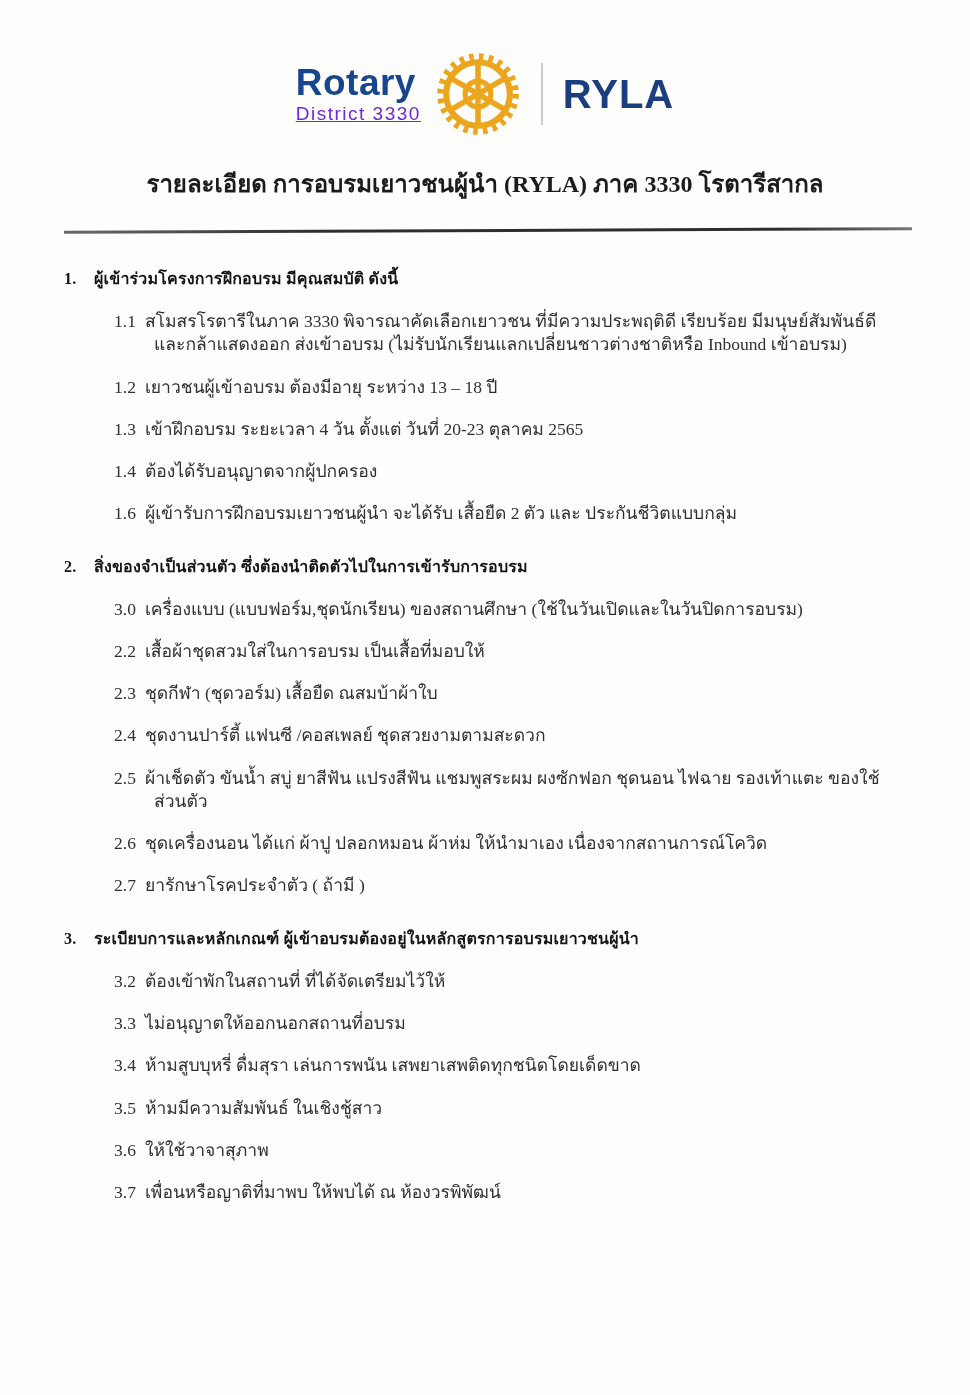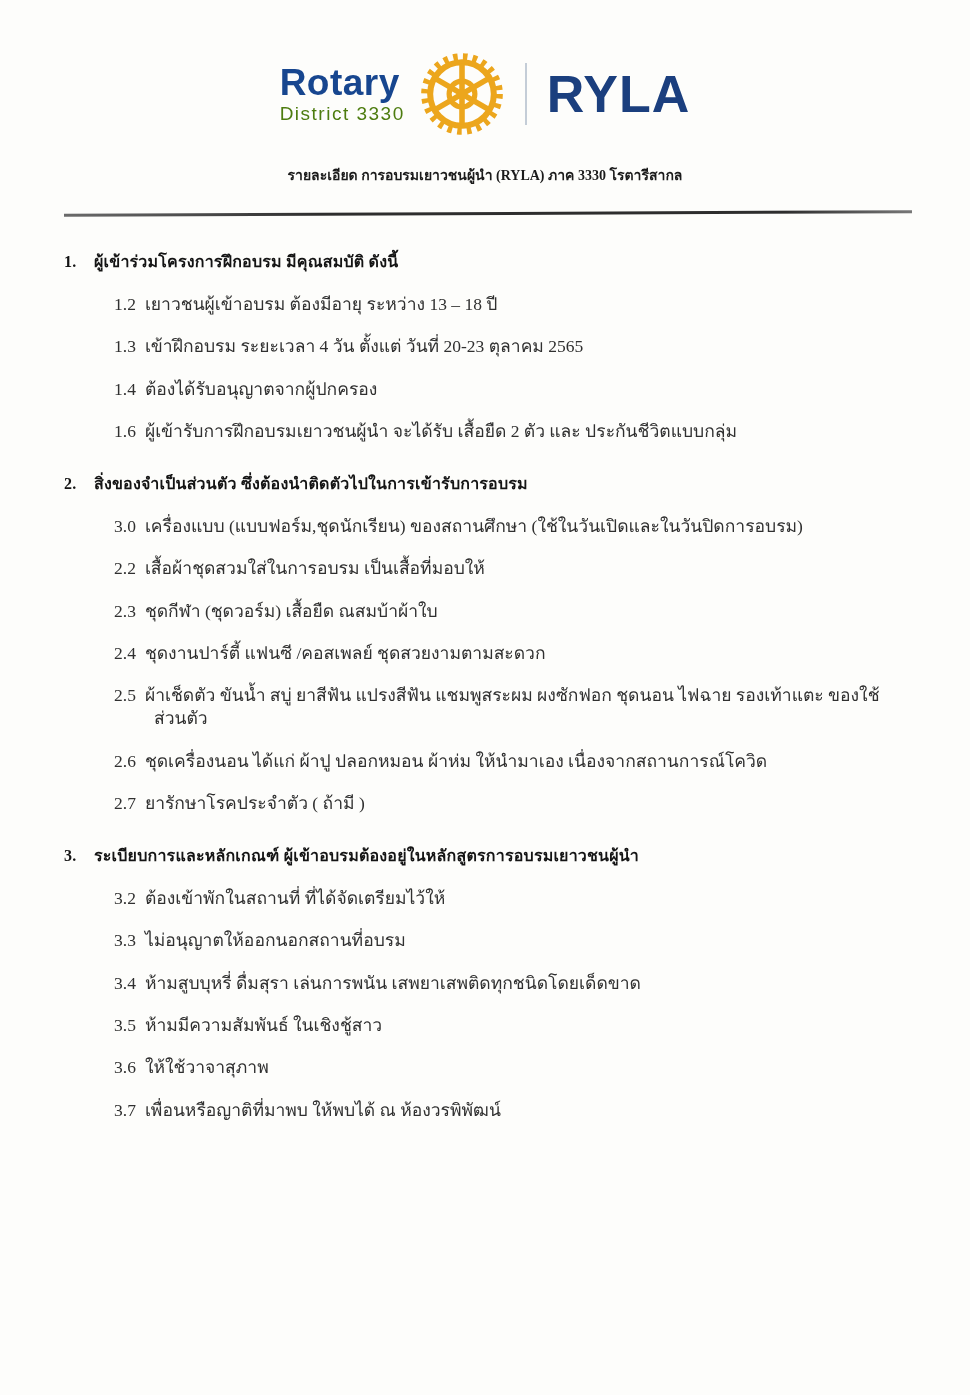--- a/index.html
+++ b/index.html
@@ -21,35 +21,36 @@
     padding-top:46px; height:96px;
   }
   .rotary-block { text-align:left; margin-right:8px; }
   .rotary-word {
     font-family:"Liberation Sans",sans-serif;
     font-size:37px; font-weight:bold; color:#17468f;
     line-height:1; letter-spacing:0.5px;
   }
   .district {
     font-family:"Liberation Sans",sans-serif;
-    font-size:19px; color:#4d7c0f; letter-spacing:1.5px;
+    font-size:19px; color:#6d28d9; letter-spacing:1.5px;
     margin-top:2px;
+    text-decoration:underline;
   }
   .wheel { width:86px; height:86px; margin:0 6px; }
   .logo-divider {
     width:2px; height:62px; background:#c4cdd7; margin:0 20px 0 14px;
   }
   .ryla {
     font-family:"Liberation Sans",sans-serif;
-    font-size:52px; font-weight:bold; color:#1b3f7e;
+    font-size:40px; font-weight:bold; color:#1b3f7e;
     letter-spacing:1px; line-height:1;
   }
   
   .title-line { text-align:center; font-weight:bold; color:#1b1b1b; white-space:pre-wrap; }
-  .title-1 { font-size:14px; margin-top:22px; }
+  .title-1 { font-size:24px; margin-top:22px; }
   .title-2 { font-size:21px; margin-top:26px; }
   .title-3 { font-size:20px; margin-top:24px; }
   
   .rule {
     width:848px; height:3px;
     margin:26px 0 0 64px;
     background:linear-gradient(90deg,#6a6a6a,#2e2e2e 30%,#2e2e2e 85%,#777);
     transform:rotate(-0.25deg);
   }
   
@@ -91,20 +92,21 @@
     <div class="logo-divider"></div>
     <div class="ryla">RYLA</div>
   </div>
 
   <div class="title-line title-1">รายละเอียด การอบรมเยาวชนผู้นำ (RYLA) ภาค 3330 โรตารีสากล</div>
 
   <div class="rule"></div>
 
   <div class="content">
       <div class="sec-heading"><span class="sec-num">1.</span><span>ผู้เข้าร่วมโครงการฝึกอบรม มีคุณสมบัติ ดังนี้</span></div>
+      <div class="item"><span class="item-num">1.1</span><span class="item-text">สโมสรโรตารีในภาค 3330 พิจารณาคัดเลือกเยาวชน ที่มีความประพฤติดี เรียบร้อย มีมนุษย์สัมพันธ์ดี และกล้าแสดงออก ส่งเข้าอบรม (ไม่รับนักเรียนแลกเปลี่ยนชาวต่างชาติหรือ Inbound เข้าอบรม)</span></div>
       <div class="item"><span class="item-num">1.2</span><span class="item-text">เยาวชนผู้เข้าอบรม ต้องมีอายุ ระหว่าง 13 – 18 ปี</span></div>
       <div class="item"><span class="item-num">1.3</span><span class="item-text">เข้าฝึกอบรม ระยะเวลา 4 วัน ตั้งแต่ วันที่ 20-23  ตุลาคม 2565</span></div>
       <div class="item"><span class="item-num">1.4</span><span class="item-text">ต้องได้รับอนุญาตจากผู้ปกครอง</span></div>
       <div class="item"><span class="item-num">1.6</span><span class="item-text">ผู้เข้ารับการฝึกอบรมเยาวชนผู้นำ จะได้รับ เสื้อยืด 2 ตัว และ ประกันชีวิตแบบกลุ่ม</span></div>
       <div class="sec-heading"><span class="sec-num">2.</span><span>สิ่งของจำเป็นส่วนตัว ซึ่งต้องนำติดตัวไปในการเข้ารับการอบรม</span></div>
       <div class="item"><span class="item-num">3.0</span><span class="item-text">เครื่องแบบ (แบบฟอร์ม,ชุดนักเรียน) ของสถานศึกษา (ใช้ในวันเปิดและในวันปิดการอบรม)</span></div>
       <div class="item"><span class="item-num">2.2</span><span class="item-text">เสื้อผ้าชุดสวมใส่ในการอบรม เป็นเสื้อที่มอบให้</span></div>
       <div class="item"><span class="item-num">2.3</span><span class="item-text">ชุดกีฬา (ชุดวอร์ม) เสื้อยืด ณสมบ้าผ้าใบ</span></div>
       <div class="item"><span class="item-num">2.4</span><span class="item-text">ชุดงานปาร์ตี้ แฟนซี /คอสเพลย์ ชุดสวยงามตามสะดวก</span></div>
       <div class="item"><span class="item-num">2.5</span><span class="item-text">ผ้าเช็ดตัว ขันน้ำ สบู่ ยาสีฟัน แปรงสีฟัน แชมพูสระผม ผงซักฟอก ชุดนอน ไฟฉาย รองเท้าแตะ ของใช้ส่วนตัว</span></div>

